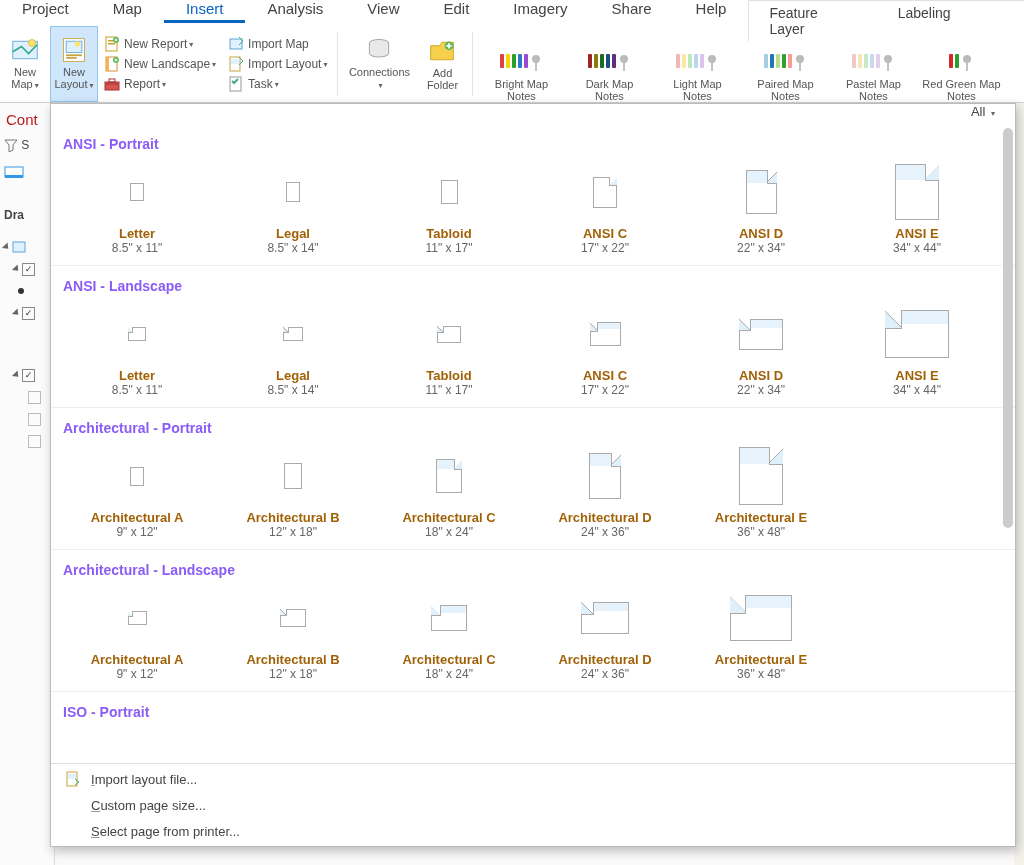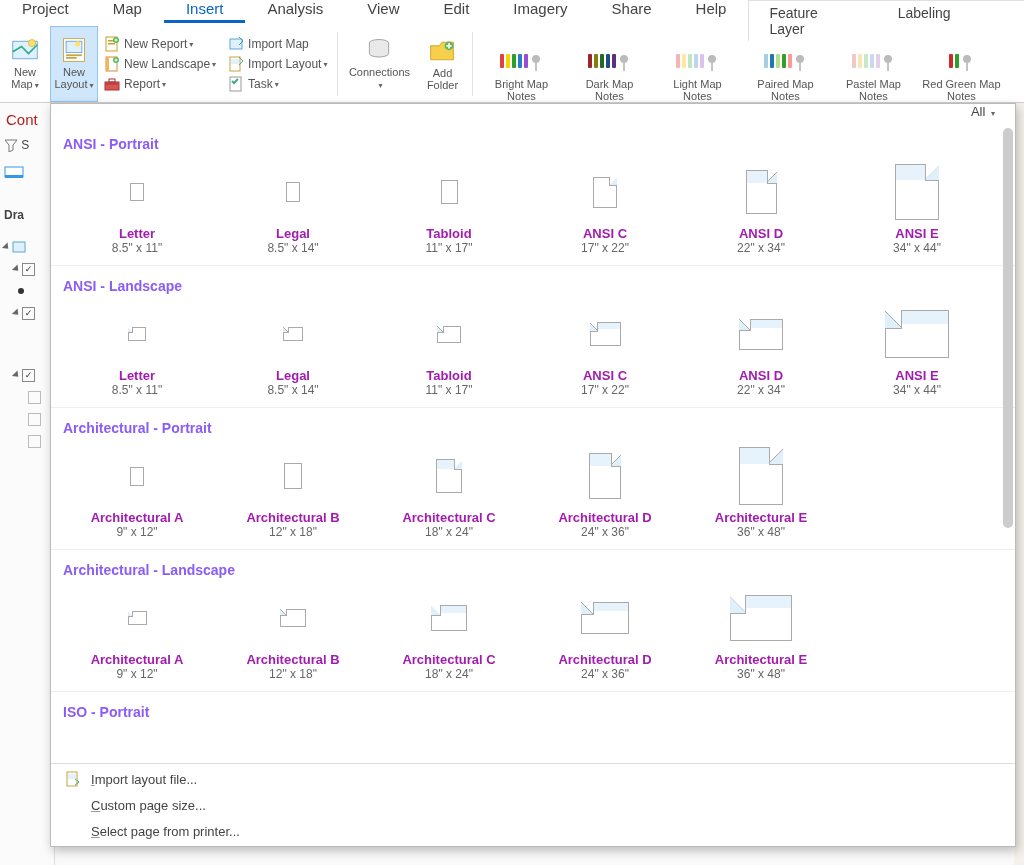--- a/index.html
+++ b/index.html
@@ -33,21 +33,21 @@
   
   .gallery{position:absolute;top:103px;left:50px;width:964px;height:742px;background:#fff;border:1px solid #bbb;box-shadow:2px 4px 10px rgba(0,0,0,.25);display:flex;flex-direction:column;}
   .gallery .topbar{height:22px;display:flex;justify-content:flex-end;padding-right:20px;font-size:13px;color:#444;}
   .gallery .scroll{flex:1;overflow:hidden;position:relative;}
   .gallery .scrollbar{position:absolute;right:2px;top:2px;width:10px;height:400px;background:#ccc;border-radius:5px;}
   .section-title{font-weight:bold;font-size:14px;padding:12px 0 8px 12px;color:#8b5cf6;border-top:1px solid #eee;}
   .section-title.first{border-top:none;padding-top:10px;}
   .grid{display:flex;padding:4px 8px 10px 8px;}
   .cell{width:156px;display:flex;flex-direction:column;align-items:center;text-align:center;}
   .cell .thumb{height:56px;display:flex;align-items:center;justify-content:center;margin-bottom:6px;}
-  .cell .name{font-weight:bold;font-size:13px;color:#a21caf;}
+  .cell .name{font-weight:bold;font-size:13px;color:#a16207;}
   .cell .dims{font-size:12px;color:#666;}
   
   .page{background:#fff;border:1px solid #aaa;position:relative;}
   .page.fold::after{content:"";position:absolute;top:-1px;right:-1px;width:30%;height:30%;background:linear-gradient(135deg,#fff 0 48%,#aaa 50%,#dff0fb 52% 100%);border-left:1px solid #aaa;border-bottom:1px solid #aaa;}
   .page.foldL::after{content:"";position:absolute;top:-1px;left:-1px;width:25%;height:40%;background:linear-gradient(225deg,#fff 0 48%,#aaa 50%,#dff0fb 52% 100%);border-right:1px solid #aaa;border-bottom:1px solid #aaa;}
   .shade{background:linear-gradient(#e6f3fc 0 28%,#fff 28% 100%);}
   
   .footer{border-top:1px solid #ddd;padding:2px 0;}
   .footer .fitem{display:flex;align-items:center;height:26px;padding-left:14px;font-size:13px;color:#444;}
   .fitem .fic{width:16px;height:16px;margin-right:10px;}

